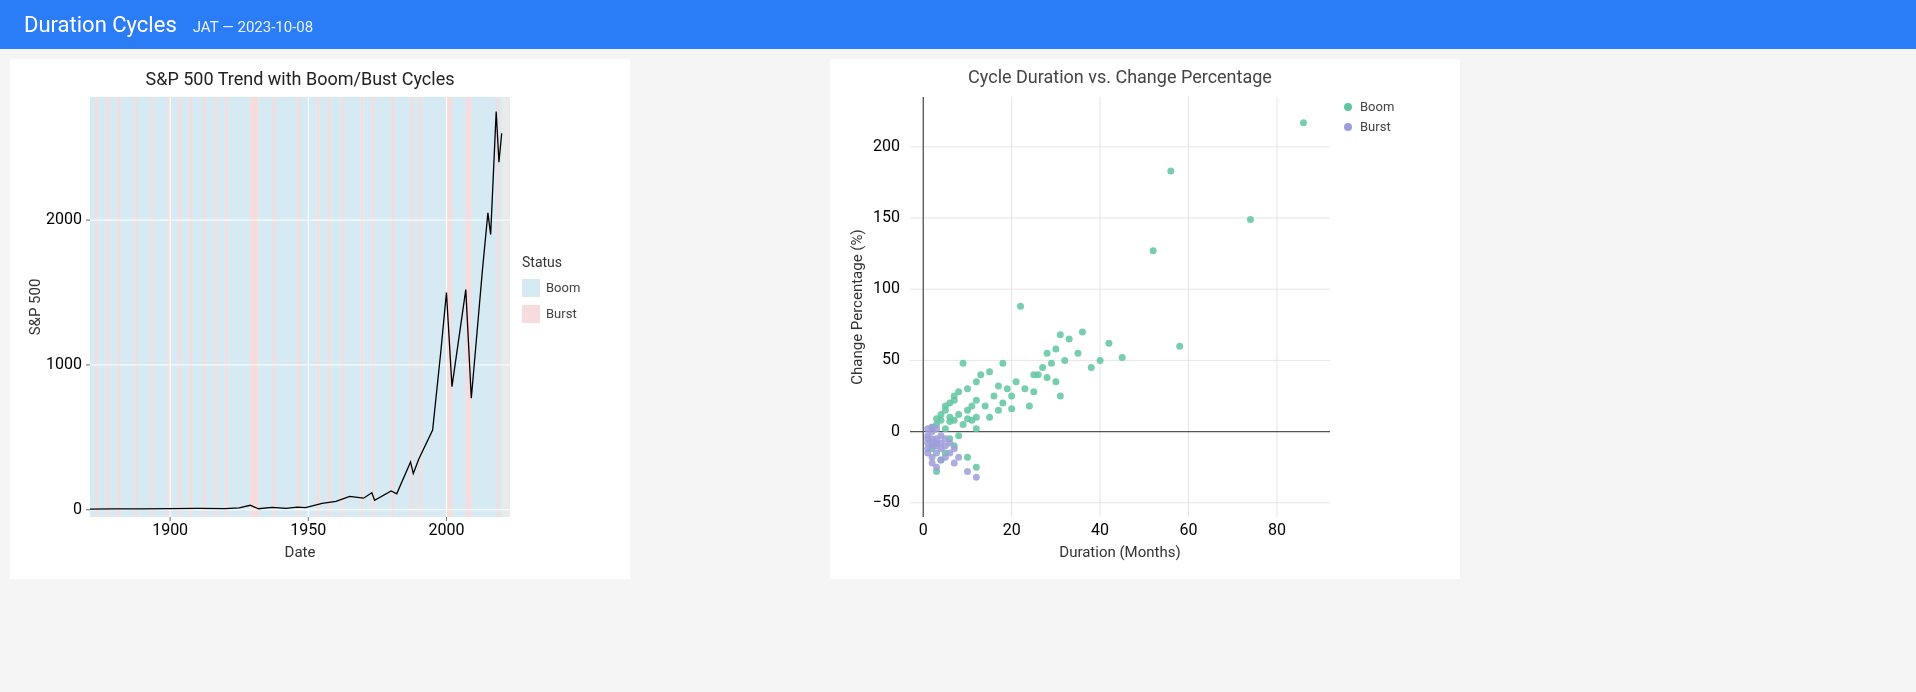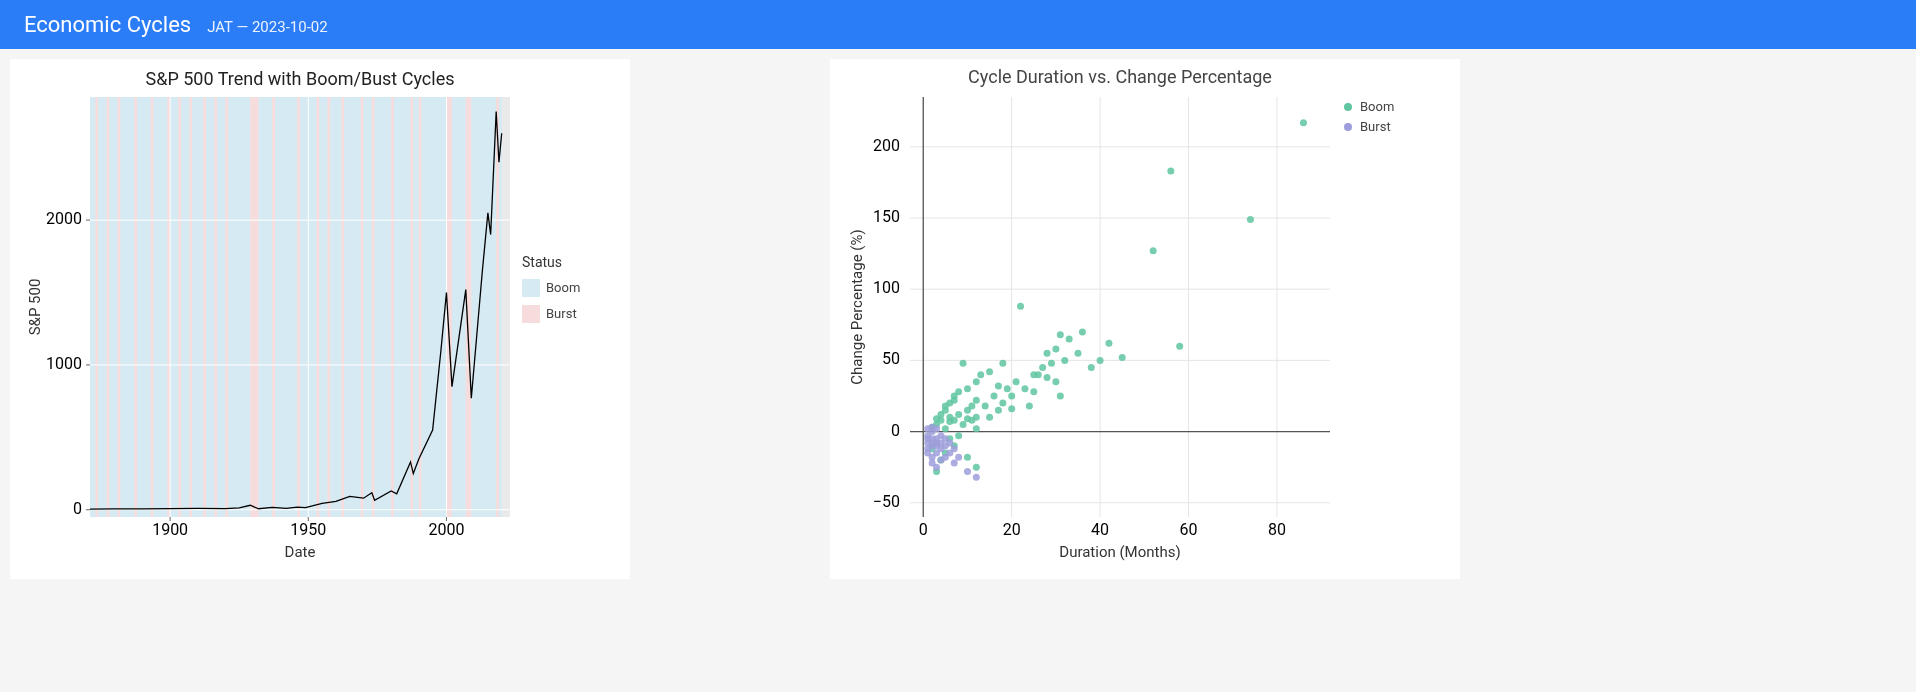--- a/index.html
+++ b/index.html
@@ -42,22 +42,22 @@
   .chart-title { font-size: 18px; fill:#222; }
   .chart-title-right { font-size: 18px; fill:#444; }
   .legend-text { font-size: 13px; fill:#444; }
   .legend-title { font-size: 14px; fill:#333; }
   .plot-bg { fill:#eaeaea; }
 </style>
 </head>
 <body>
 
 <div class="header">
-  <span class="header-title">Economic Cycles</span>
-  <span class="header-sub">JAT — 2023-10-02</span>
+  <span class="header-title">Duration Cycles</span>
+  <span class="header-sub">JAT — 2023-10-08</span>
 </div>
 
 <div class="content">
 
   <div class="card card-left">
     <svg id="chart-left" width="600" height="500">
         <text x="280" y="18" class="chart-title" text-anchor="middle">S&amp;P 500 Trend with Boom/Bust Cycles</text>
         <rect x="70" y="30" width="420" height="420" class="plot-bg"></rect>
         <rect x="70" y="30" width="5.526315789473685" height="420" fill="#d6eaf3"></rect>
         <rect x="75.52631578947368" y="30" width="2.7631578947368354" height="420" fill="#f6dcdc"></rect>

